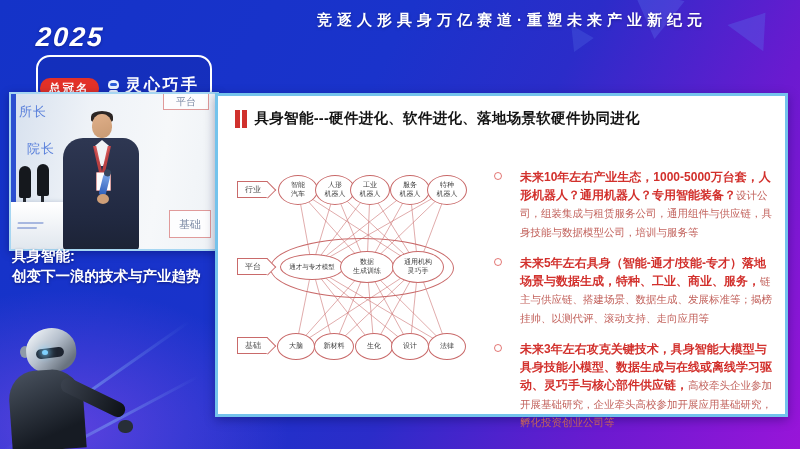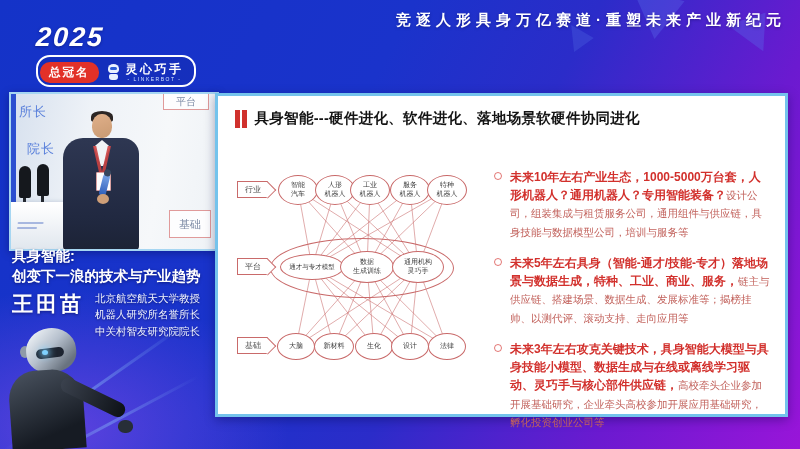--- a/index.html
+++ b/index.html
@@ -14,30 +14,30 @@
   .tri2{right:28px;top:18px;border-left:26px solid transparent;border-right:14px solid transparent;border-top:36px solid rgba(90,130,245,.28);transform:rotate(-18deg);}
   .tri3{right:210px;top:30px;border-left:16px solid transparent;border-right:10px solid transparent;border-top:22px solid rgba(120,170,255,.16);transform:rotate(30deg);}
   .glow-bl{position:absolute;left:-40px;bottom:-50px;width:360px;height:230px;
     background:radial-gradient(ellipse at 30% 70%,rgba(200,90,255,.38),transparent 62%);pointer-events:none;}
   .beam{position:absolute;height:3px;border-radius:2px;pointer-events:none;
     background:linear-gradient(90deg,transparent,rgba(150,215,255,.35),transparent);}
   .beam1{left:-20px;bottom:60px;width:230px;transform:rotate(-35deg);}
   .beam2{left:10px;bottom:24px;width:200px;transform:rotate(-28deg);}
   
   .logo-year{position:absolute;left:36px;top:22px;color:#fff;font-size:27px;font-weight:800;font-style:italic;letter-spacing:2px;transform:skewX(-4deg);text-shadow:0 1px 3px rgba(0,0,60,.4);}
-  .sponsor-badge{position:absolute;left:36px;top:55px;display:flex;align-items:center;border:2px solid #fff;border-radius:14px;padding:5px 10px 2px 2px;background:rgba(15,35,150,.25);}
+  .sponsor-badge{position:absolute;left:36px;top:55px;display:flex;align-items:center;border:2px solid #fff;border-radius:14px;padding:20px 10px 2px 2px;background:rgba(15,35,150,.25);}
   .sponsor-label{background:#e23128;color:#fff;font-size:11.5px;font-weight:700;letter-spacing:2px;padding:3px 9px;border-radius:10px;}
   .bot-icon{position:relative;width:13px;height:17px;margin:0 6px 0 8px;}
   .bot-icon .bhead{position:absolute;left:1px;top:0;width:11px;height:9px;border-radius:50% 50% 40% 40%;background:#eaf2ff;}
   .bot-icon .bface{position:absolute;left:3px;top:3px;width:7px;height:3px;border-radius:2px;background:#2b5cd8;}
   .bot-icon .bbody{position:absolute;left:2px;top:10px;width:9px;height:6px;border-radius:2px 2px 3px 3px;background:#eaf2ff;}
   .sponsor-text{display:flex;flex-direction:column;align-items:center;line-height:1;}
-  .sponsor-name{color:#fff;font-size:12px;font-weight:700;letter-spacing:2.5px;}
+  .sponsor-name{color:#fff;font-size:16px;font-weight:700;letter-spacing:2.5px;}
   .sponsor-sub{color:#cfe0ff;font-size:5px;letter-spacing:1.5px;margin-top:2px;}
-  .tagline{position:absolute;left:238px;top:11px;width:548px;text-align:right;color:#fff;font-size:15px;font-weight:700;letter-spacing:5px;text-shadow:0 1px 3px rgba(0,0,60,.4);}
+  .tagline{position:absolute;left:238px;top:11px;width:548px;text-align:center;color:#fff;font-size:15px;font-weight:700;letter-spacing:5px;text-shadow:0 1px 3px rgba(0,0,60,.4);}
   .main-title{position:absolute;left:226px;top:30px;width:564px;text-align:center;font-size:27px;font-weight:800;letter-spacing:1px;
     background:linear-gradient(180deg,#ffffff 42%,#d4e4ff 64%,#7aa3f7 86%,#4a77e8 100%);
     -webkit-background-clip:text;background-clip:text;color:transparent;
     filter:drop-shadow(0 2px 2px rgba(0,10,80,.45));}
   
   .video{position:absolute;left:9px;top:92px;width:206px;height:155px;border:2px solid #a6d6f2;background:linear-gradient(100deg,#d6e0ee 0%,#eef2f7 35%,#f6f8fa 70%,#eef2f6 100%);overflow:hidden;box-shadow:0 2px 8px rgba(0,0,60,.35);}
   .wall-strip{position:absolute;left:0;top:0;width:5px;height:100%;background:#2b4fd0;}
   .frag-blue{position:absolute;color:#4a74d8;font-weight:400;font-size:13px;letter-spacing:1px;opacity:.9;}
   .frag-box{position:absolute;border:1px solid #e09a9a;color:#7c8aa4;display:flex;align-items:center;justify-content:center;font-size:11px;background:#fdfdfe;}
   .frag-pt{left:152px;top:-8px;width:44px;height:20px;padding-top:2px;align-items:flex-end;font-size:10px;}
@@ -85,21 +85,21 @@
   #diagram-lines line{stroke:#c96a6a;stroke-width:.7;opacity:.8;}
   .big-ellipse{position:absolute;left:38px;top:86px;width:182px;height:58px;border:1px solid #c96a6a;border-radius:50%;z-index:1;}
   .dnode{position:absolute;display:flex;align-items:center;justify-content:center;text-align:center;
     border:1px solid #c96a6a;border-radius:50%;background:#fff;color:#3d3d3d;font-size:7px;line-height:1.25;white-space:pre-line;z-index:2;}
   .row-label{position:absolute;left:5px;width:30px;height:15px;border:1px solid #c96a6a;border-right:none;background:#fff;
     display:flex;align-items:center;justify-content:center;font-size:8px;color:#4d4d4d;z-index:2;}
   .row-label::after{content:"";position:absolute;right:-5.5px;top:1.6px;width:10.5px;height:10.5px;background:#fff;
     border-top:1px solid #c96a6a;border-right:1px solid #c96a6a;transform:rotate(45deg);z-index:-1;}
   
   .bullets{position:absolute;left:276px;top:72px;right:13px;display:flex;flex-direction:column;gap:13px;}
-  .bullet{display:flex;gap:8px;}
+  .bullet{display:flex;gap:18px;}
   .bullet-marker{flex:none;width:6px;height:6px;border:1.6px solid #d2302c;border-radius:50%;margin-top:4px;opacity:.65;}
   .bullet p{margin:0;font-size:12px;line-height:1.52;color:#d2302c;font-weight:700;}
   .bullet .light{font-size:10.5px;font-weight:400;color:#c2625c;}
 </style>
 </head>
 <body>
 
 <div id="stage">
 
   <div class="tri tri1"></div>
@@ -144,28 +144,20 @@
       <div class="sp-lanyard"></div>
       <div class="sp-badge"></div>
       <div class="sp-mic"></div>
       <div class="sp-hand"></div>
     </div>
   </div>
 
   <div class="topic">
     <div>具身智能:</div>
     <div>创变下一浪的技术与产业趋势</div>
-  </div>
-  <div class="name-row">
-    <div class="sp-name">王田苗</div>
-    <div class="sp-titles">
-      <div>北京航空航天大学教授</div>
-      <div>机器人研究所名誉所长</div>
-      <div>中关村智友研究院院长</div>
-    </div>
   </div>
 
   <div class="robot">
     <div class="rb-ear"></div>
     <div class="rb-head"></div>
     <div class="rb-visor"></div>
     <div class="rb-eye"></div>
     <div class="rb-torso"></div>
     <div class="rb-arm"></div>
     <div class="rb-hand"></div>

